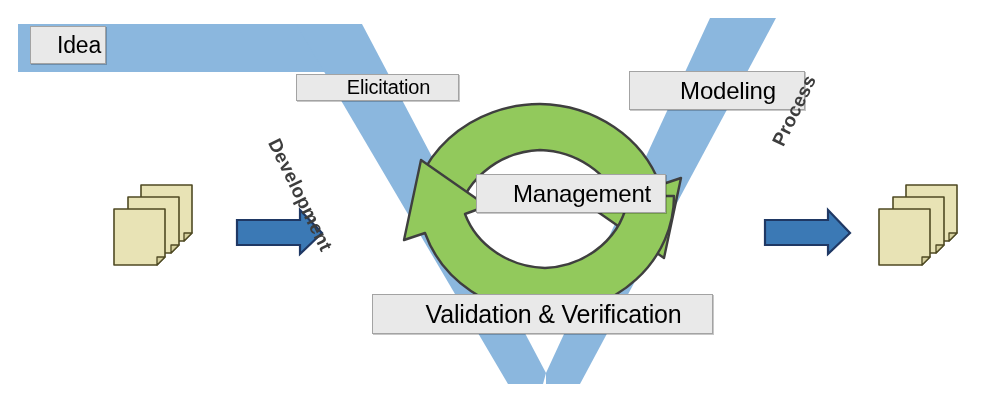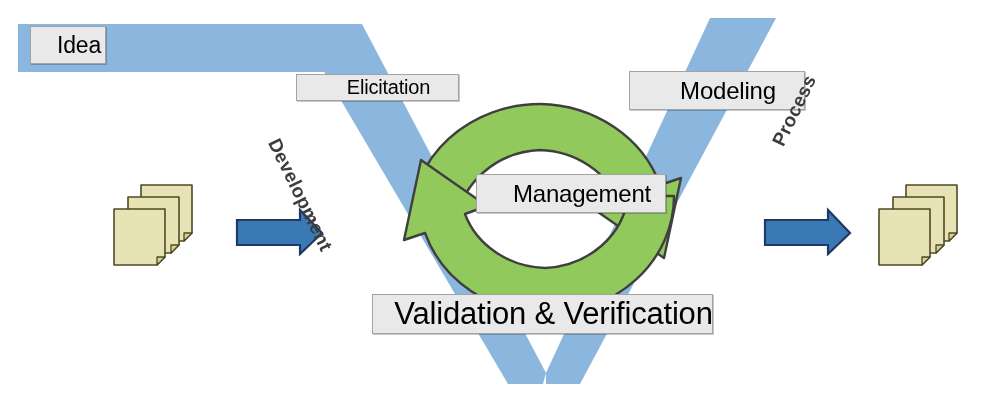--- a/index.html
+++ b/index.html
@@ -47,21 +47,21 @@
     font-weight: bold;
     font-family: "Liberation Sans", sans-serif;
     white-space: nowrap;
     font-size: 19px;
     letter-spacing: 0.3px;
   }
   #lbl-idea      { left: 30px;  top: 26px;  width: 76px;  height: 38px; font-size: 23px; }
   #lbl-elicit    { left: 296px; top: 74px;  width: 163px; height: 27px; font-size: 20px; }
   #lbl-model     { left: 629px; top: 71px;  width: 176px; height: 39px; font-size: 24px; }
   #lbl-manage    { left: 448px; top: 174px; width: 190px; height: 39px; font-size: 24px; margin-left: 28px; }
-  #lbl-valver    { left: 372px; top: 294px; width: 341px; height: 40px; font-size: 31px; }
+  #lbl-valver    { left: 372px; top: 294px; width: 341px; height: 40px; font-size: 25px; }
   #lbl-dev       { left: 283px; top: 135px; transform-origin: left top; transform: rotate(64deg); }
   #lbl-proc      { left: 768px; top: 140px; transform-origin: left top; transform: rotate(-64deg); }
 </style>
 </head>
 <body>
 
 <div id="canvas">
 
   <svg class="layer" viewBox="0 0 982 416" xmlns="http://www.w3.org/2000/svg">
 

